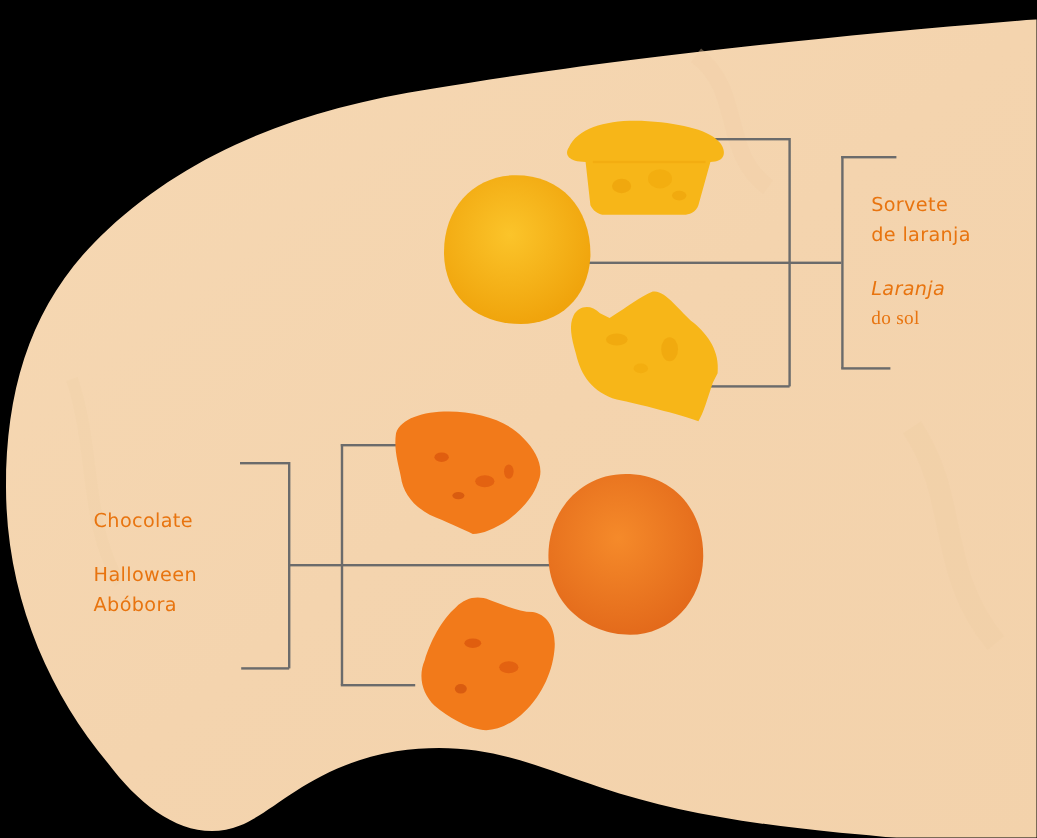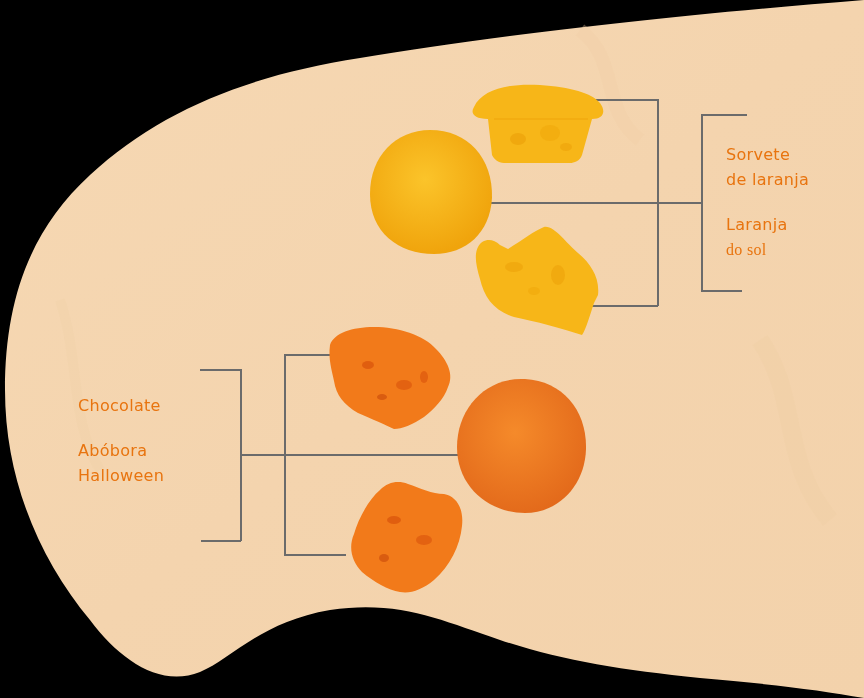--- a/index.html
+++ b/index.html
@@ -7,20 +7,21 @@
       padding: 0;
       width: 864px;
       height: 698px;
       background: #000000;
       overflow: hidden;
     }
     .stage {
       position: relative;
       width: 864px;
       height: 608px;
+      margin-top: 16px;
     }
     .blob {
       position: absolute;
       left: 0; top: 0;
       width: 864px; height: 698px;
     }
     .line {
       position: absolute;
       background: #6b6b6b;
     }
@@ -103,21 +104,21 @@
     <path d="M 4 22 C 8 14, 18 12, 26 20 L 34 24 C 50 14, 60 6, 70 2 C 80 0, 92 18, 104 28 C 116 38, 126 52, 124 70 L 120 78 C 116 90, 112 104, 108 110 C 90 104, 60 96, 40 92 C 20 86, 10 72, 6 54 C 2 40, 0 30, 4 22 Z" fill="#f7b618"></path>
     <ellipse cx="40" cy="42" rx="9" ry="5" fill="#eda20a" opacity="0.6"></ellipse>
     <ellipse cx="84" cy="50" rx="7" ry="10" fill="#eda20a" opacity="0.6"></ellipse>
     <ellipse cx="60" cy="66" rx="6" ry="4" fill="#f0a80c" opacity="0.6"></ellipse>
   </svg>
 
   <div class="label-group" style="left:726px; top:142px;">
     <p class="label" style="position:static;">Sorvete</p>
     <p class="label" style="position:static;">de laranja</p>
     <div class="gap"></div>
-    <p class="label" style="position:static;">Laranja</p>
+    <p class="label" style="position:static;font-style:italic;">Laranja</p>
     <p class="label" style="position:static;font-family:Liberation Serif, serif;">do sol</p>
   </div>
 
   <div class="line h" style="left:200px; top:369px; width:41px;"></div>
   <div class="line v" style="left:240px; top:369px; height:172px;"></div>
   <div class="line h" style="left:201px; top:540px; width:40px;"></div>
   <div class="line h" style="left:240px; top:454px; width:220px;"></div>
   <div class="line v" style="left:284px; top:354px; height:201px;"></div>
   <div class="line h" style="left:284px; top:354px; width:46px;"></div>
   <div class="line h" style="left:284px; top:554px; width:62px;"></div>
@@ -140,20 +141,20 @@
     <path d="M 70 2 C 108 4, 132 34, 131 72 C 130 108, 104 136, 70 136 C 34 136, 2 110, 2 70 C 2 32, 30 0, 70 2 Z" fill="url(#og)"></path>
   </svg>
 
   <svg class="food" style="left:344px; top:480px;" width="122" height="116" viewBox="0 0 122 116">
     <path d="M 10 54 C 14 40, 24 20, 36 10 C 44 2, 54 0, 64 4 C 76 8, 88 14, 100 14 C 112 16, 120 28, 118 46 C 116 66, 106 86, 90 100 C 78 110, 66 114, 56 112 C 44 110, 30 102, 18 92 C 8 82, 4 68, 10 54 Z" fill="#f27a1a"></path>
     <ellipse cx="50" cy="40" rx="7" ry="4" fill="#d8520c" opacity="0.7"></ellipse>
     <ellipse cx="80" cy="60" rx="8" ry="5" fill="#d8520c" opacity="0.6"></ellipse>
     <ellipse cx="40" cy="78" rx="5" ry="4" fill="#c8480a" opacity="0.6"></ellipse>
   </svg>
 
-  <div class="label-group" style="left:78px; top:393px;">
+  <div class="label-group" style="left:78px; top:405px;">
     <p class="label" style="position:static;">Chocolate</p>
     <div class="gap"></div>
+    <p class="label" style="position:static;">Halloween</p>
     <p class="label" style="position:static;">Abóbora</p>
-    <p class="label" style="position:static;">Halloween</p>
   </div>
 
 </div>
 
 </body></html>

